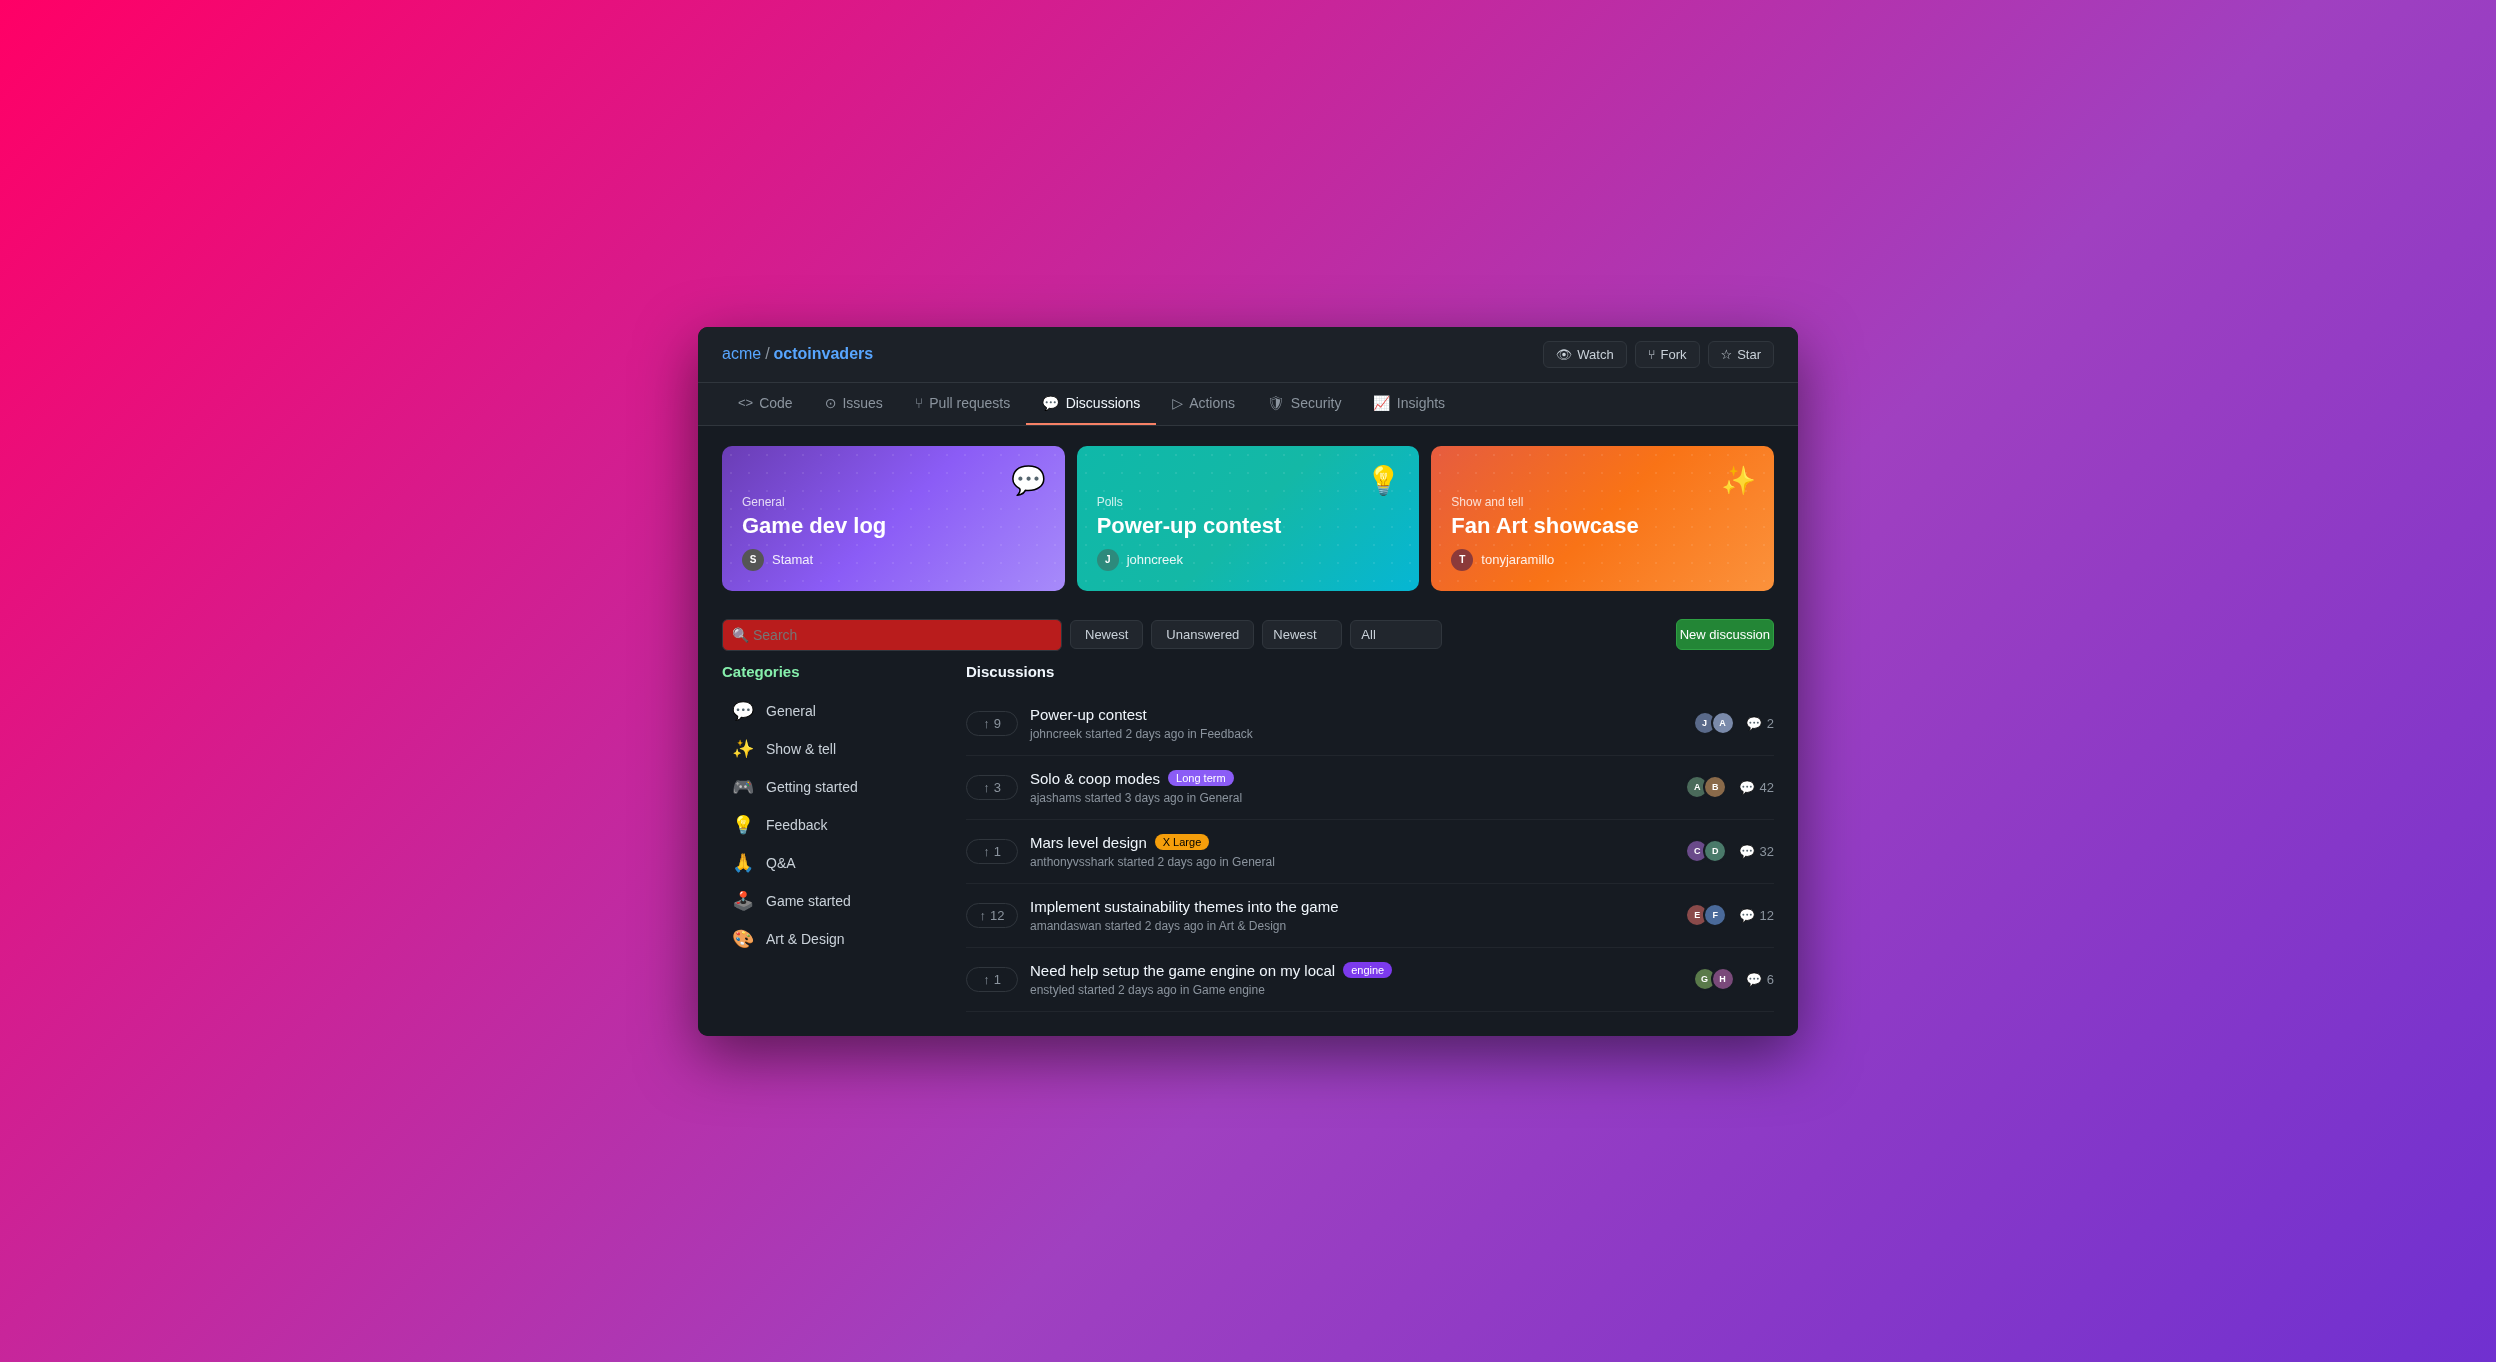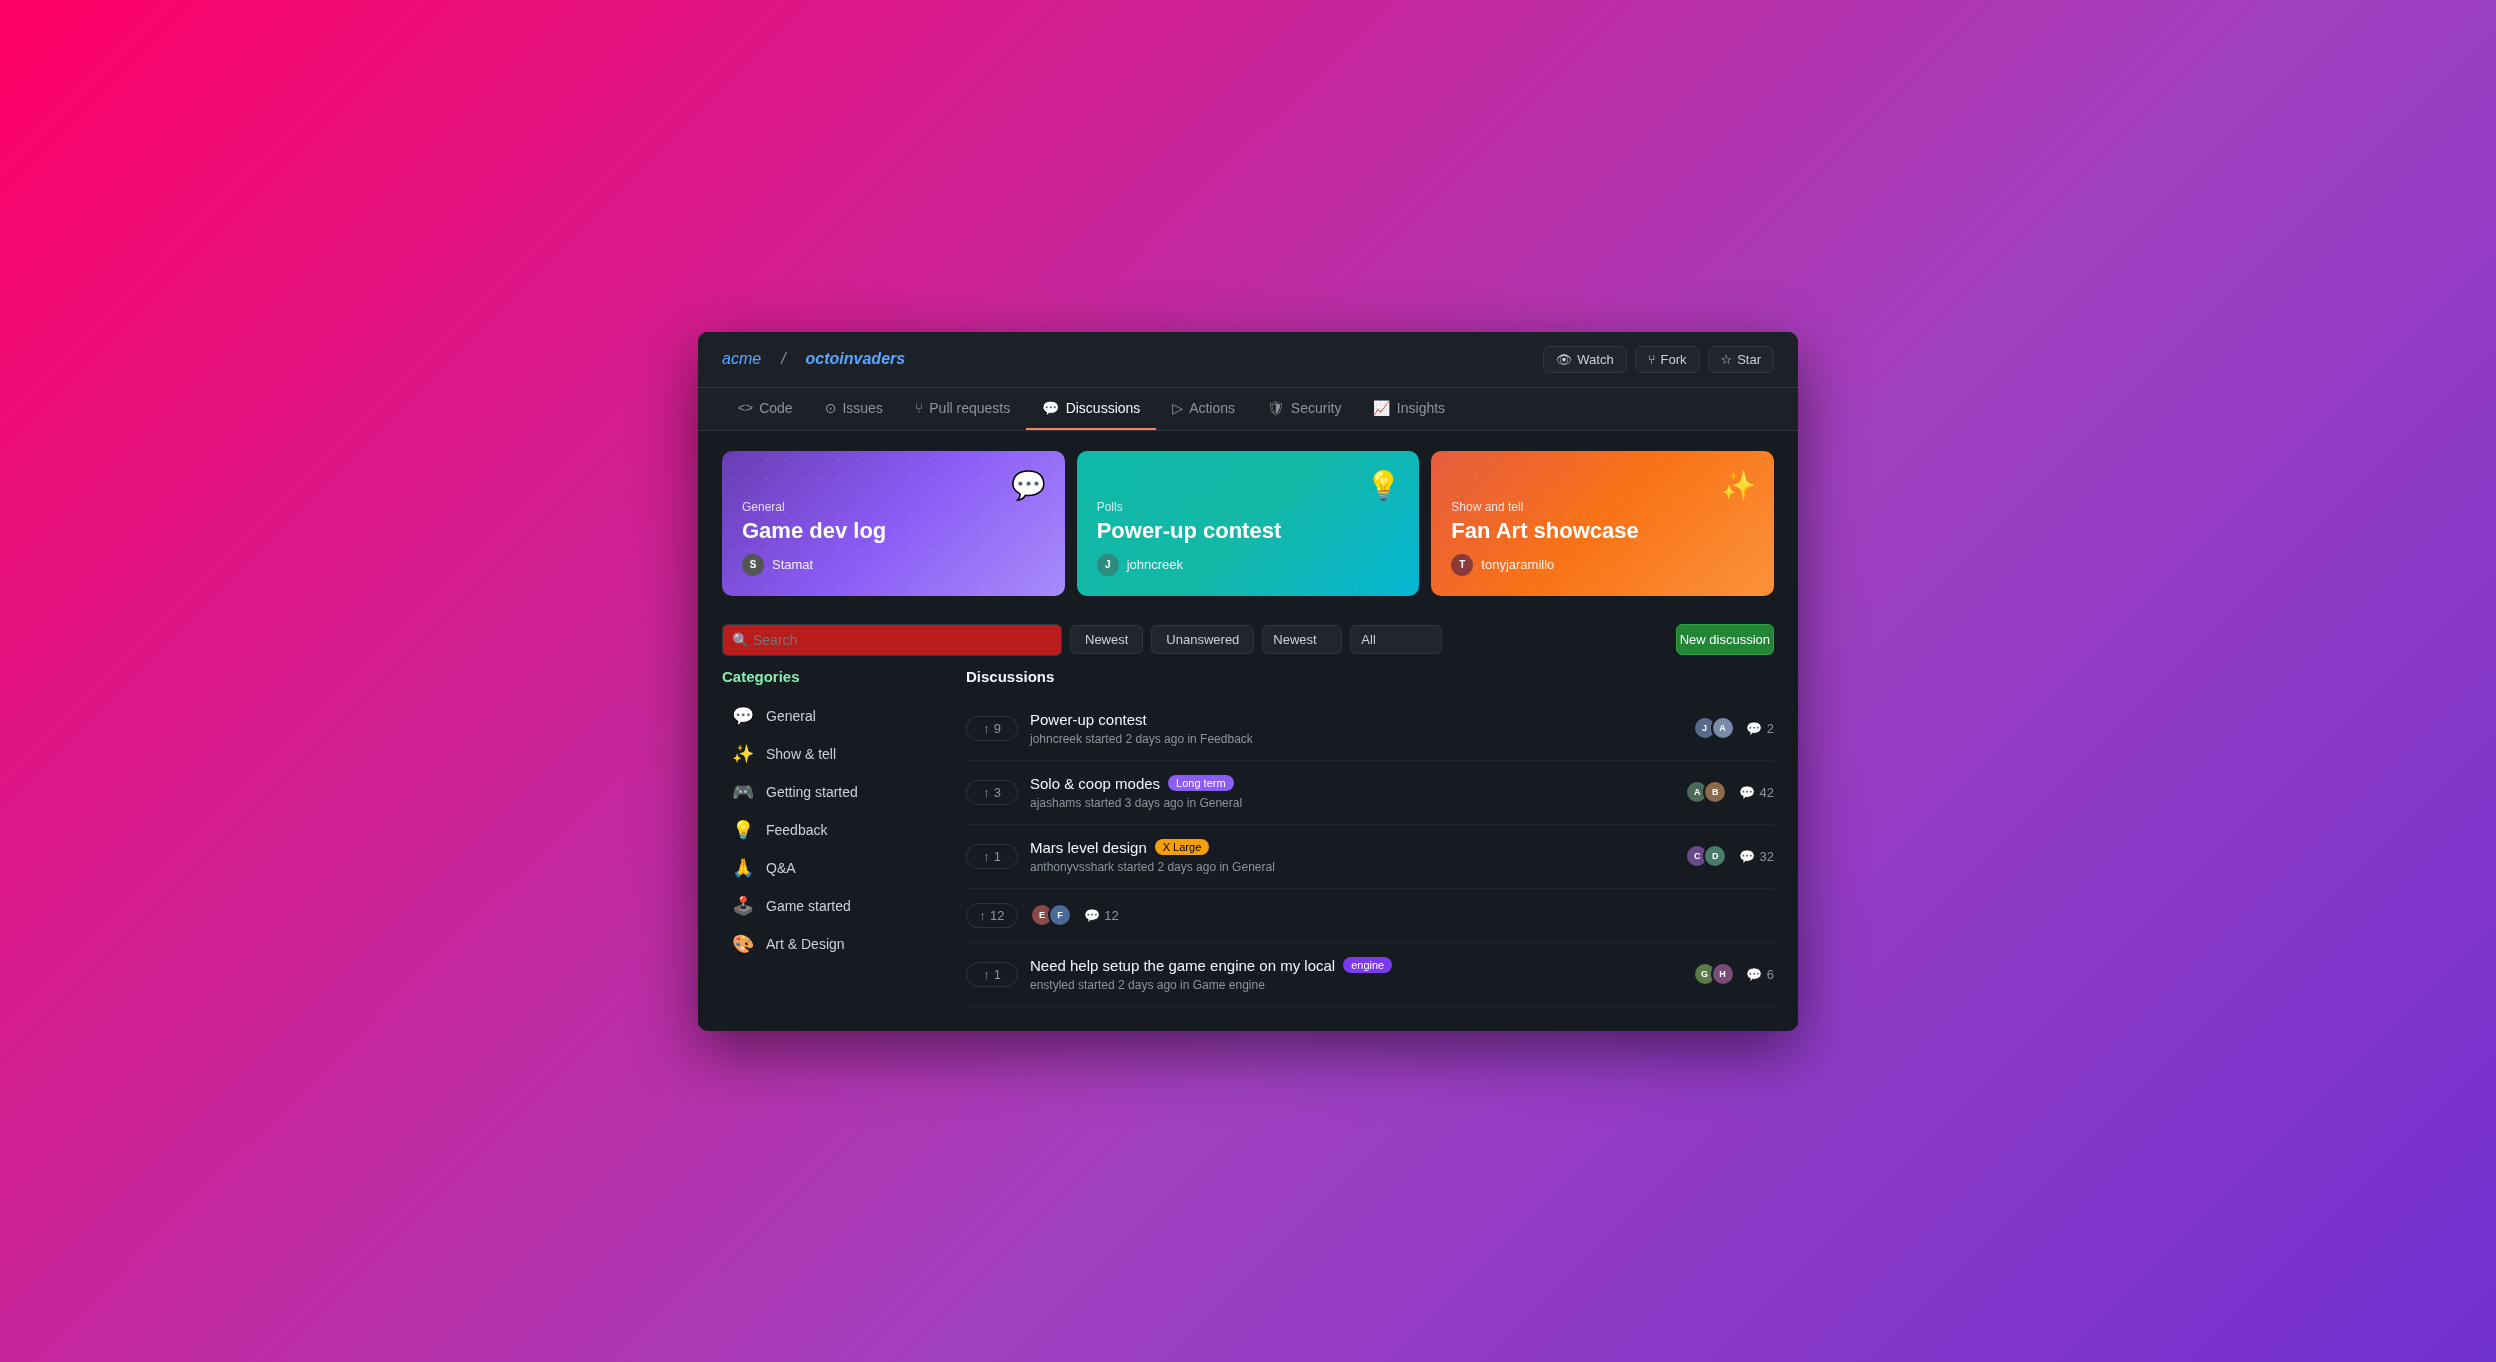--- a/index.html
+++ b/index.html
@@ -23,24 +23,23 @@
       background: #1c2128;
       padding: 14px 24px;
       display: flex;
       align-items: center;
       justify-content: space-between;
       border-bottom: 1px solid #30363d;
     }
     .breadcrumb {
       display: flex;
       align-items: flex-end;
-      gap: 20px;
+      gap: 4px;
       font-size: 16px;
       color: #58a6ff;
-      font-style: italic;
     }
     .breadcrumb .sep { color: #8b949e; }
     .breadcrumb .repo { font-weight: 600; color: #58a6ff; }
     .header-actions {
       display: flex;
       gap: 8px;
     }
     .header-btn {
       background: #21262d;
       border: 1px solid #30363d;
@@ -536,20 +535,26 @@
               <span>32</span>
             </div>
           </div>
         </div>
 
         <div class="discussion-item">
           <button class="vote-btn">
             <span>↑</span>
             <span>12</span>
           </button>
+          <div class="discussion-main">
+            <div class="discussion-title-row">
+              <span class="discussion-title-text">Implement sustainability themes into the game</span>
+            </div>
+            <div class="discussion-meta">amandaswan started 2 days ago in Art &amp; Design</div>
+          </div>
           <div class="discussion-right">
             <div class="avatars-pair">
               <div class="avatar-sm" style="background:#8a4a4a;">E</div>
               <div class="avatar-sm" style="background:#4a6a9a;">F</div>
             </div>
             <div class="comment-count">
               <span>💬</span>
               <span>12</span>
             </div>
           </div>

